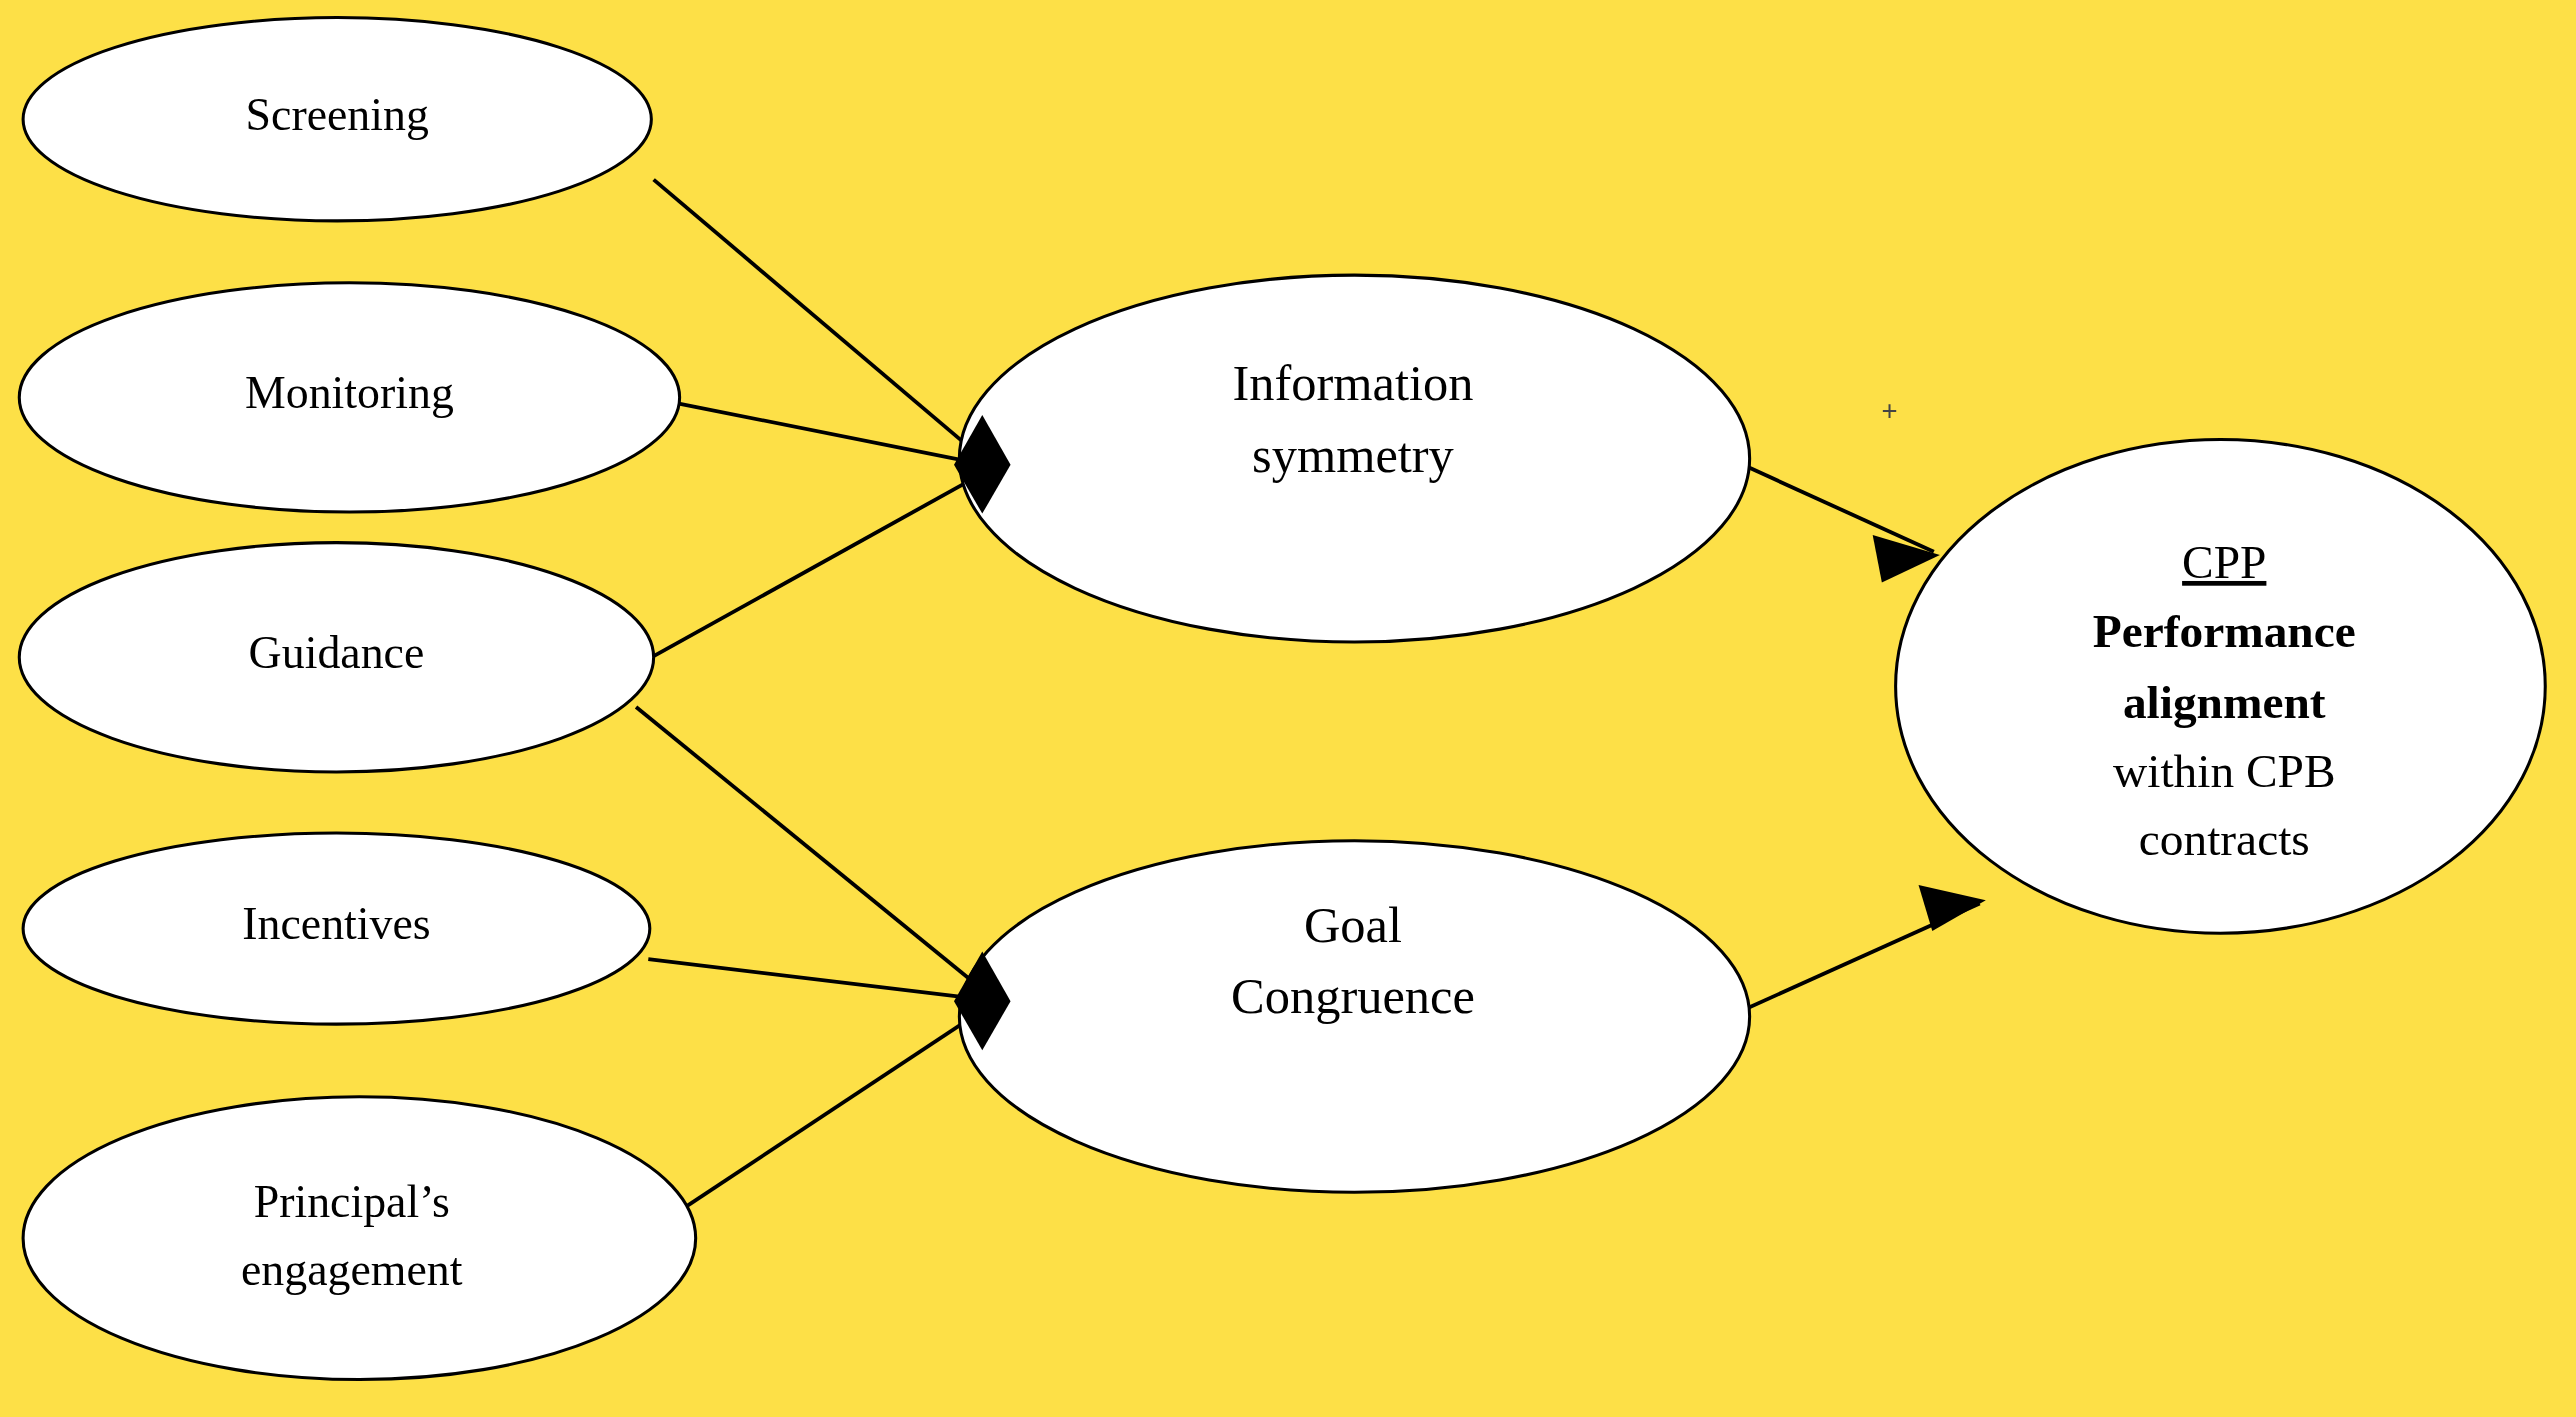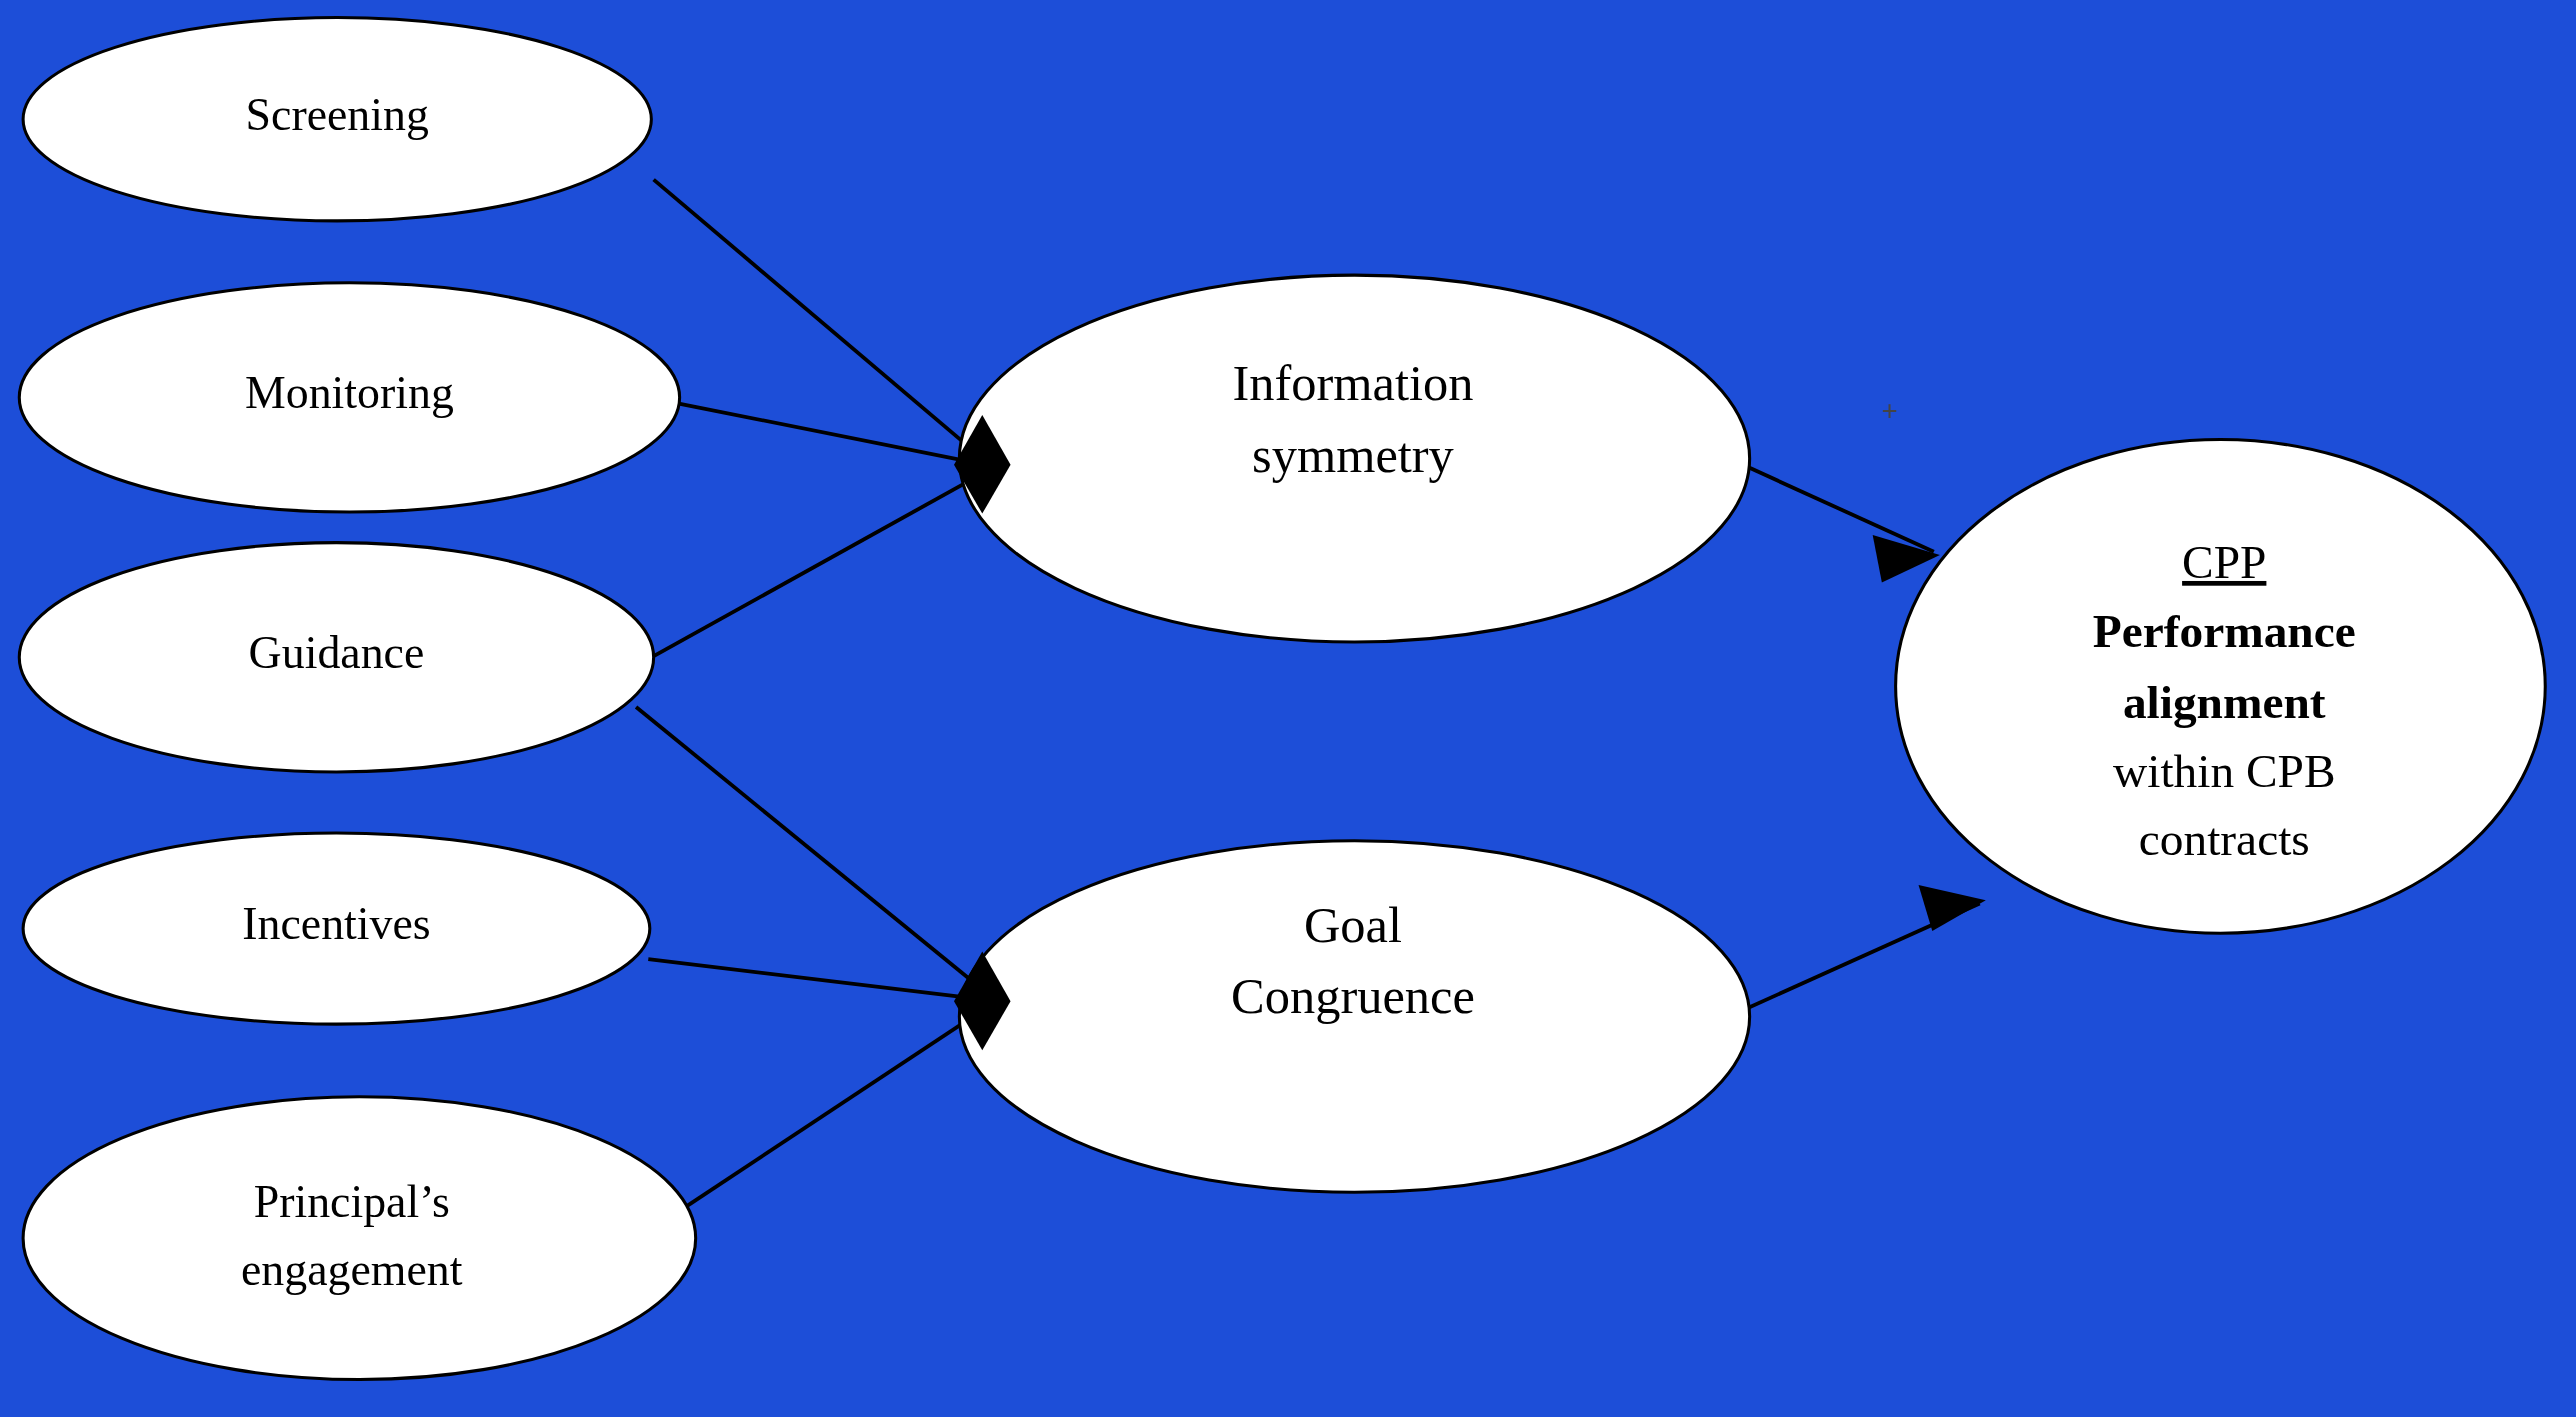--- a/index.html
+++ b/index.html
@@ -12,21 +12,21 @@
     width: 2576px;
     height: 1417px;
     overflow: hidden;
     font-family: "Liberation Serif", "DejaVu Serif", serif;
     color: #000000;
   }
   #diagram-root {
     position: relative;
     width: 2576px;
     height: 1417px;
-    background: #1d4ed8;
+    background: #fde047;
   }
   svg#diagram-canvas {
     position: absolute;
     left: 0;
     top: 0;
     width: 2576px;
     height: 1417px;
     display: block;
   }
   .node-ellipse {

